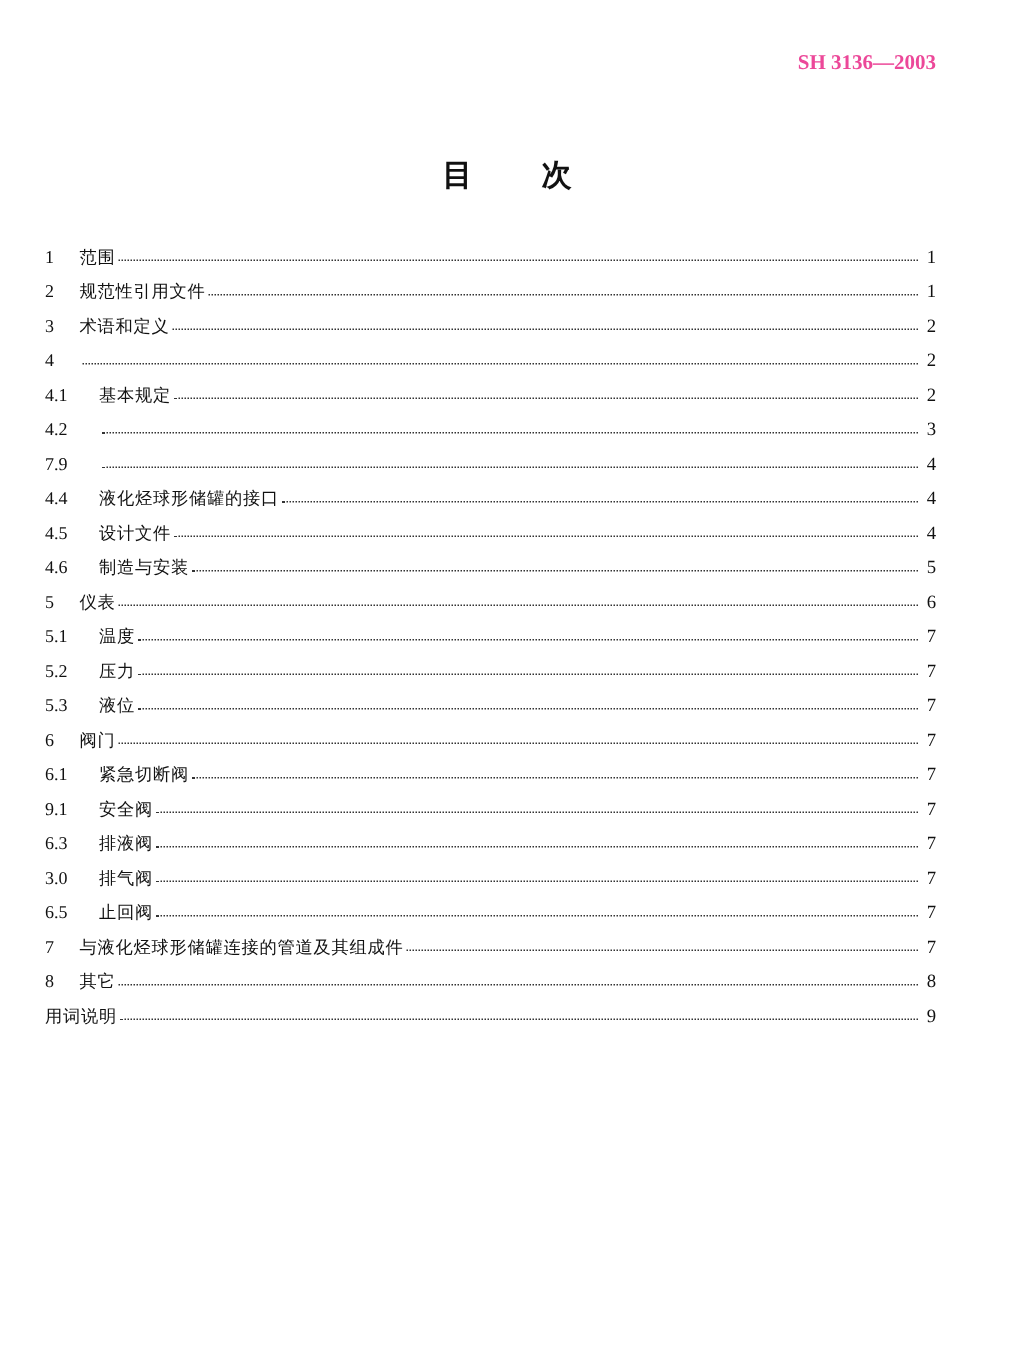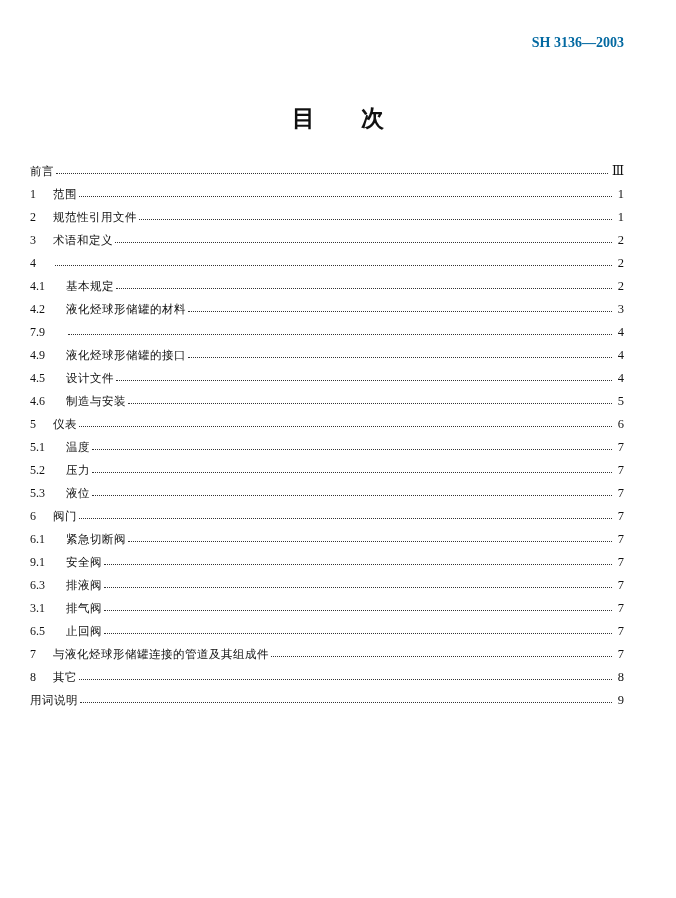--- a/index.html
+++ b/index.html
@@ -16,30 +16,30 @@
       color: #111111;
     }
     .doc-code {
       position: absolute;
       top: 35px;
       right: 52px;
       font-family: "Liberation Serif", "DejaVu Serif", serif;
       font-weight: bold;
       font-size: 14px;
       letter-spacing: 0px;
-      color: #0369a1;
+      color: #ec4899;
     }
     .title {
       position: absolute;
       top: 103px;
       left: 0;
       width: 676px;
       text-align: center;
       font-family: "DejaVu Sans", "Liberation Sans", sans-serif;
-      font-size: 23px;
+      font-size: 20px;
       font-weight: bold;
       color: #111;
     }
     .title span { display: inline-block; }
     .title .gap { width: 46px; }
     .toc {
       position: absolute;
       top: 160px;
       left: 30px;
       width: 594px;
@@ -89,25 +89,20 @@
 <body>
 
 <div class="doc-code">SH 3136—2003</div>
 
 <div class="title">
   <span>目</span><span class="gap"></span><span>次</span>
 </div>
 
 <ul class="toc">
   <li>
-    <span class="text">前言</span>
-    <span class="leader"></span>
-    <span class="page">Ⅲ</span>
-  </li>
-  <li>
     <span class="num lvl1">1</span>
     <span class="text">范围</span>
     <span class="leader"></span>
     <span class="page">1</span>
   </li>
   <li>
     <span class="num lvl1">2</span>
     <span class="text">规范性引用文件</span>
     <span class="leader"></span>
     <span class="page">1</span>
@@ -124,31 +119,30 @@
     <span class="page">2</span>
   </li>
   <li>
     <span class="num lvl2">4.1</span>
     <span class="text">基本规定</span>
     <span class="leader"></span>
     <span class="page">2</span>
   </li>
   <li>
     <span class="num lvl2">4.2</span>
-    <span class="text">液化烃球形储罐的材料</span>
     <span class="leader"></span>
     <span class="page">3</span>
   </li>
   <li>
     <span class="num lvl2">7.9</span>
     <span class="leader"></span>
     <span class="page">4</span>
   </li>
   <li>
-    <span class="num lvl2">4.9</span>
+    <span class="num lvl2">4.4</span>
     <span class="text">液化烃球形储罐的接口</span>
     <span class="leader"></span>
     <span class="page">4</span>
   </li>
   <li>
     <span class="num lvl2">4.5</span>
     <span class="text">设计文件</span>
     <span class="leader"></span>
     <span class="page">4</span>
   </li>
@@ -200,21 +194,21 @@
     <span class="leader"></span>
     <span class="page">7</span>
   </li>
   <li>
     <span class="num lvl2">6.3</span>
     <span class="text">排液阀</span>
     <span class="leader"></span>
     <span class="page">7</span>
   </li>
   <li>
-    <span class="num lvl2">3.1</span>
+    <span class="num lvl2">3.0</span>
     <span class="text">排气阀</span>
     <span class="leader"></span>
     <span class="page">7</span>
   </li>
   <li>
     <span class="num lvl2">6.5</span>
     <span class="text">止回阀</span>
     <span class="leader"></span>
     <span class="page">7</span>
   </li>

